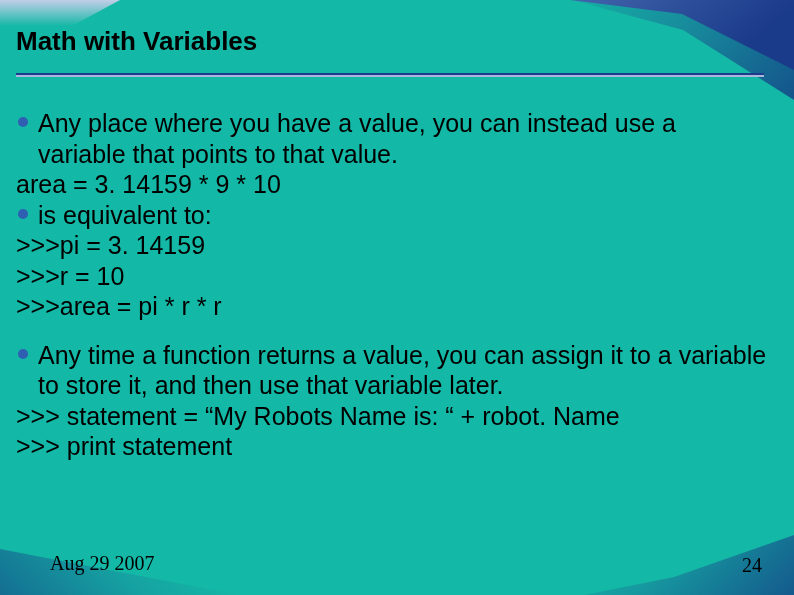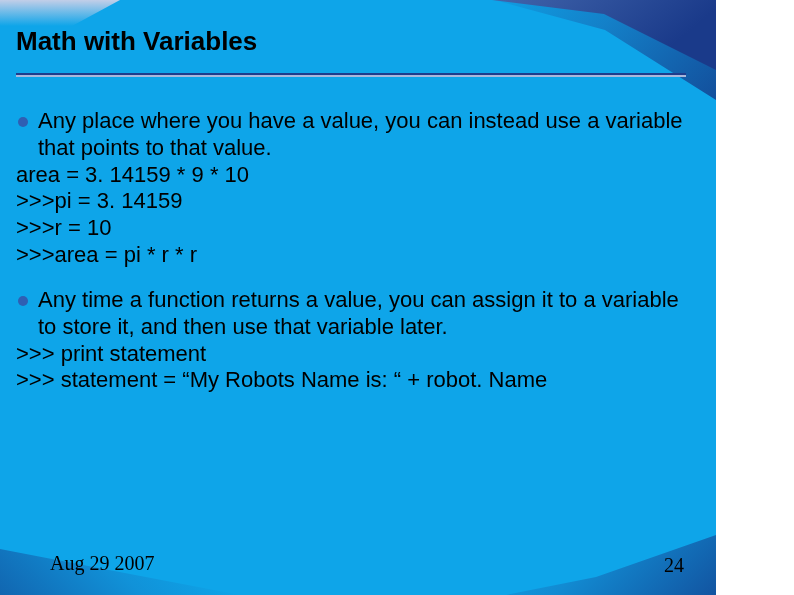--- a/index.html
+++ b/index.html
@@ -1,19 +1,19 @@
 <!DOCTYPE html>
 <html><head>
 <meta charset="utf-8">
 <style>
   * { margin: 0; padding: 0; box-sizing: border-box; }
   html, body { width: 794px; height: 595px; overflow: hidden; font-family: Arial, Helvetica, sans-serif; }
   .slide {
-    width: 716px; height: 595px;
-    background: #0ea5e9;
+    width: 794px; height: 595px;
+    background: #14b8a6;
     position: relative;
   }
   
   .corner-tr {
     position: absolute;
     top: 0; right: 0;
     width: 370px; height: 100px;
     background: linear-gradient(135deg, rgba(255,255,255,0) 0%, rgba(30,60,140,0.05) 30%, rgba(30,60,140,0.35) 60%, rgba(20,50,130,0.75) 100%);
     clip-path: polygon(40% 0, 100% 0, 100% 100%, 70% 30%);
     pointer-events: none;
@@ -67,21 +67,21 @@
     border-bottom: 2px solid #a9b8dc;
     margin-top: 2px;
   }
 
   .content {
     position: absolute;
     top: 108px;
     left: 16px;
     right: 26px;
     color: #000;
-    font-size: 22px;
+    font-size: 25px;
     line-height: 1.22;
   }
   .block { margin-bottom: 18px; }
   .li {
     display: flex;
     align-items: flex-start;
   }
   .li .dot {
     flex: 0 0 auto;
     width: 10px; height: 10px;
@@ -128,32 +128,36 @@
   </div>
 
   <div class="content">
 
     <div class="block">
       <div class="li">
         <span class="dot"></span>
         <span class="txt">Any place where you have a value, you can instead use a variable that points to that value.</span>
       </div>
       <div class="plain">area = 3. 14159 * 9 * 10</div>
+      <div class="li">
+        <span class="dot"></span>
+        <span class="txt">is equivalent to:</span>
+      </div>
       <div class="plain">&gt;&gt;&gt;pi = 3. 14159</div>
       <div class="plain">&gt;&gt;&gt;r = 10</div>
       <div class="plain">&gt;&gt;&gt;area = pi * r * r</div>
     </div>
 
     <div class="block">
       <div class="li">
         <span class="dot"></span>
         <span class="txt">Any time a function returns a value, you can assign it to a variable to store it, and then use that variable later.</span>
       </div>
+      <div class="plain">&gt;&gt;&gt; statement = “My Robots Name is: “ + robot. Name</div>
       <div class="plain">&gt;&gt;&gt; print statement</div>
-      <div class="plain">&gt;&gt;&gt; statement = “My Robots Name is: “ + robot. Name</div>
     </div>
 
   </div>
 
   <div class="footer">Aug 29 2007</div>
   <div class="pagenum">24</div>
 
 </div>
 
 </body></html>

